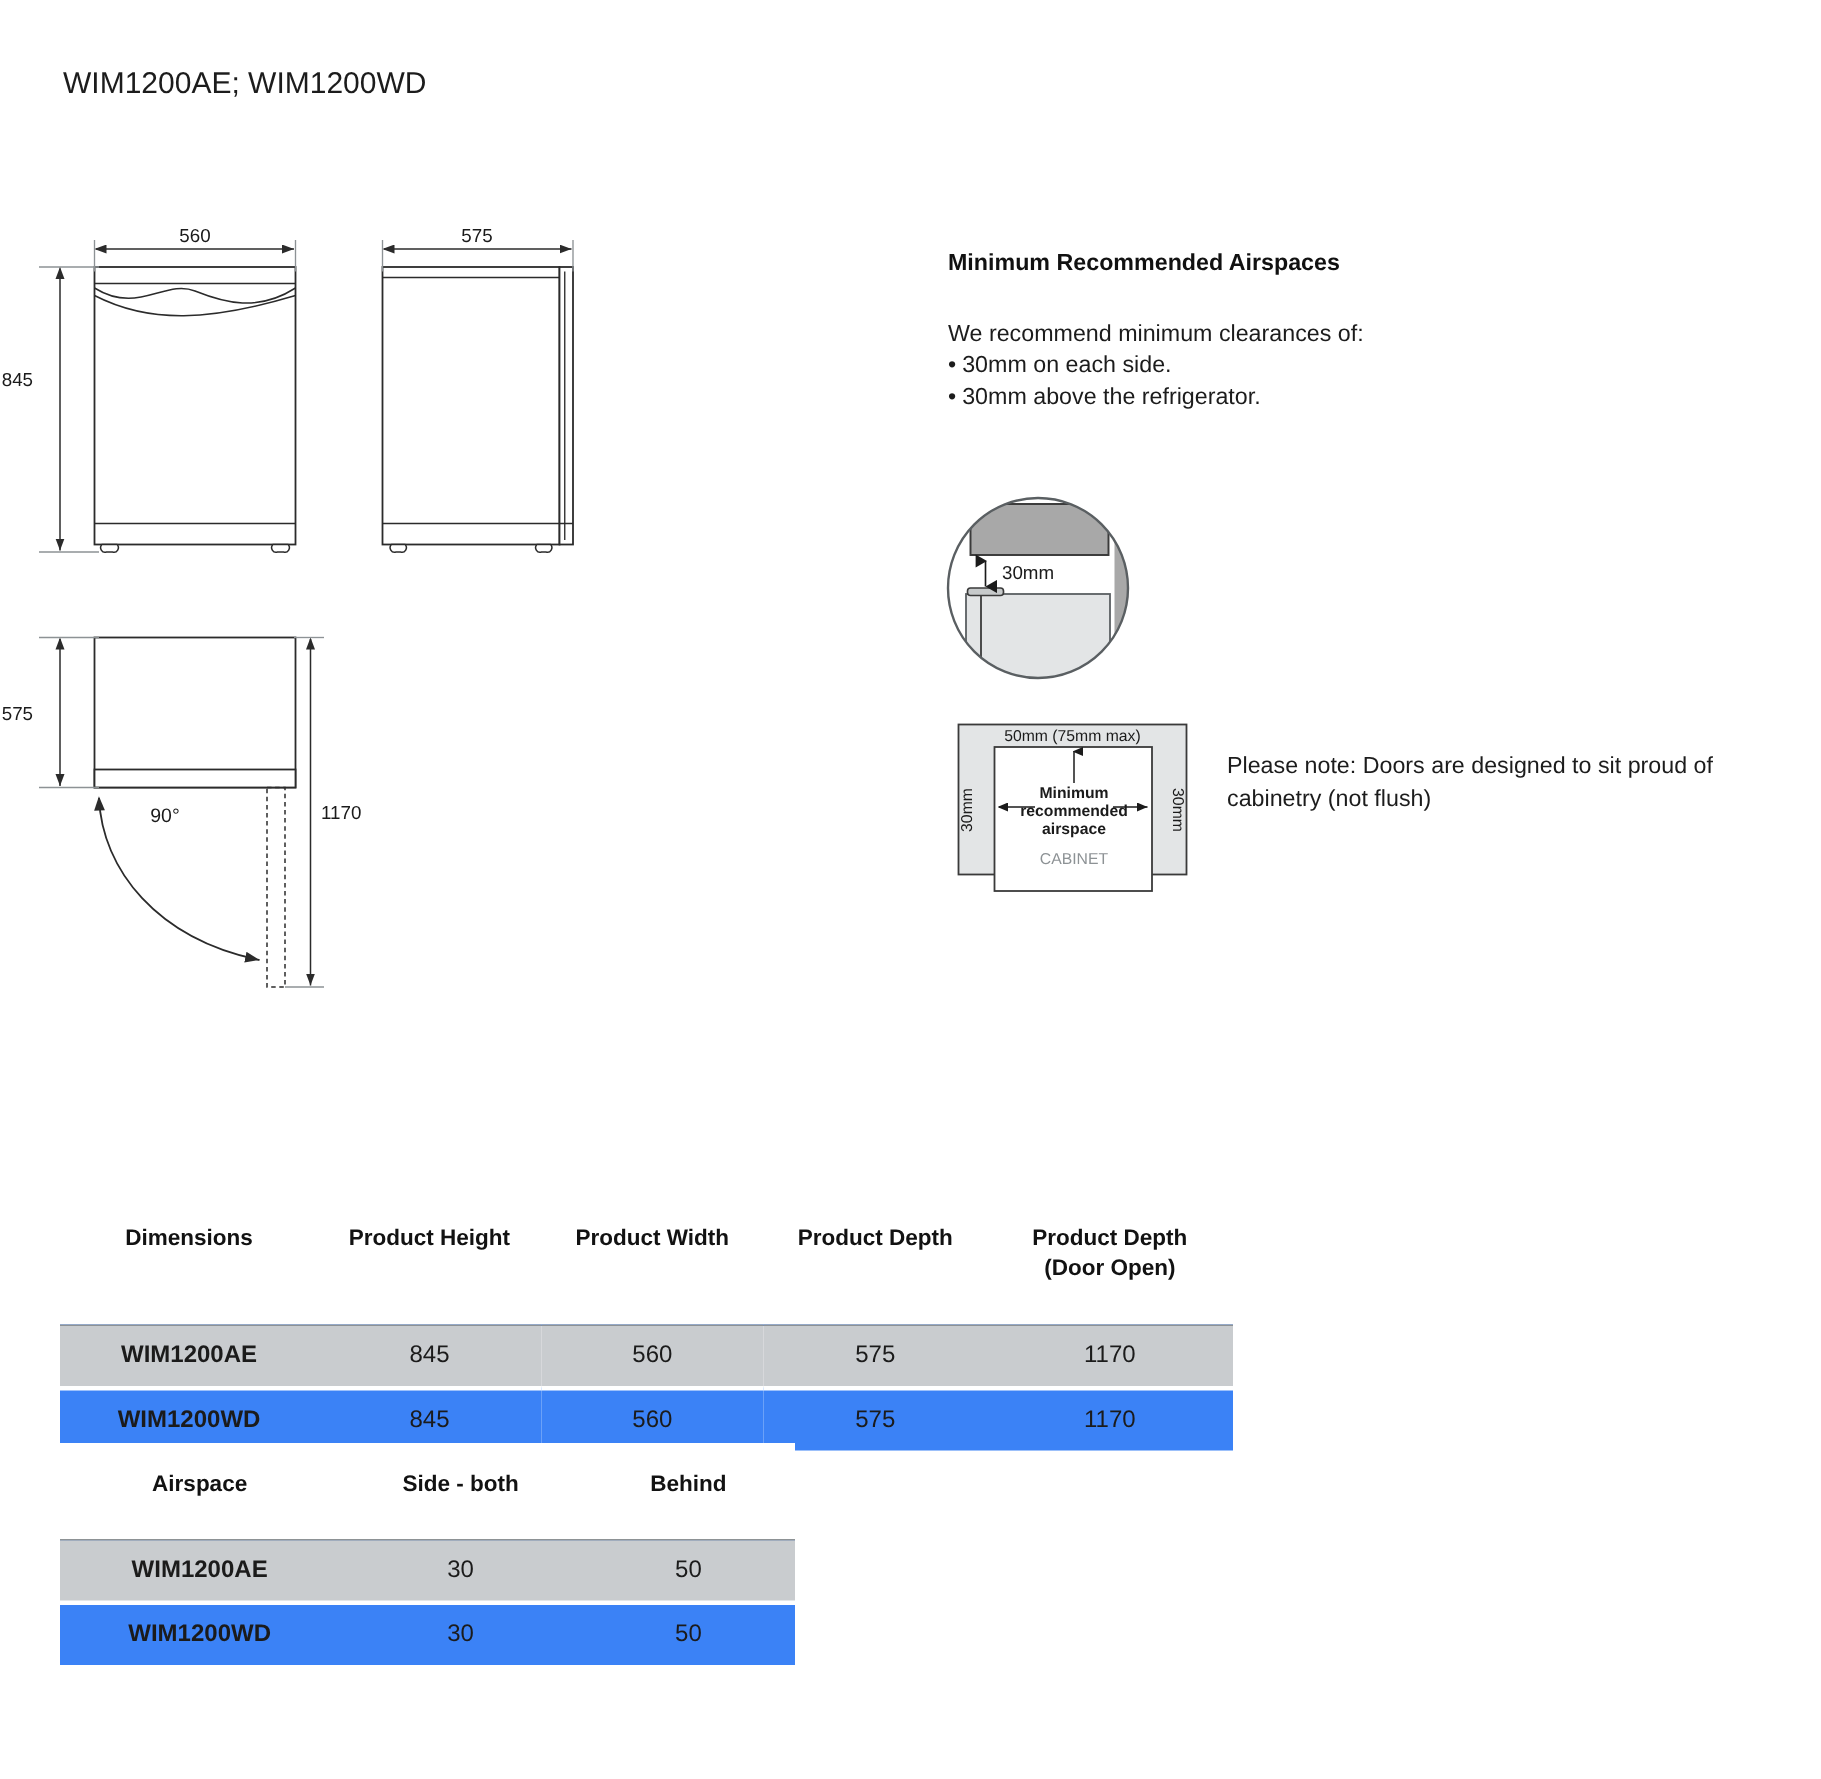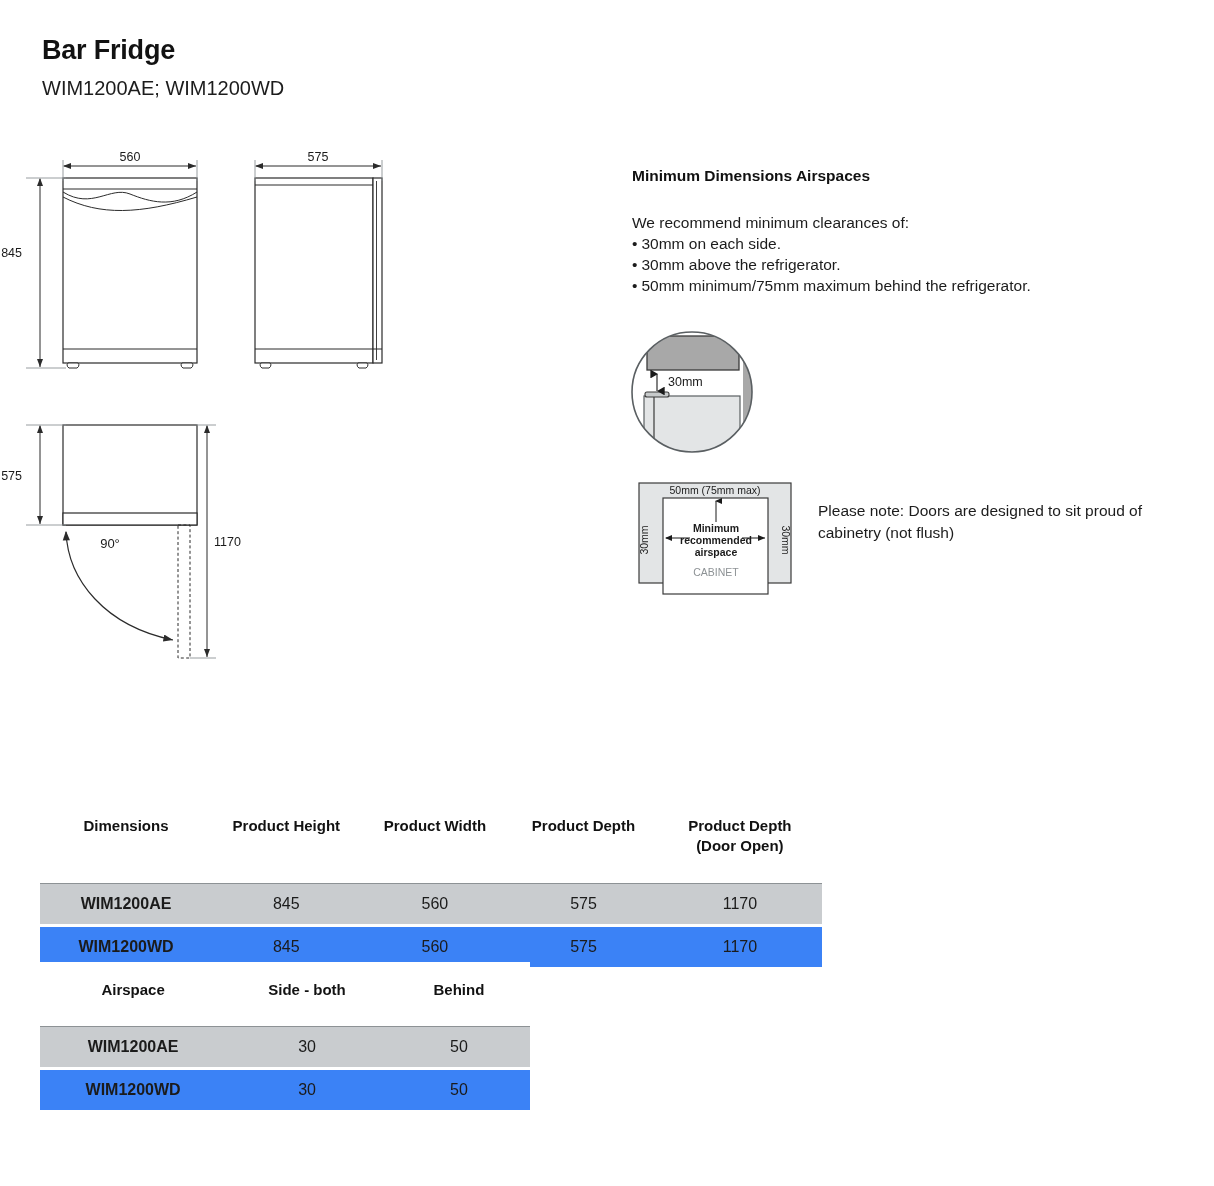--- a/index.html
+++ b/index.html
@@ -113,21 +113,20 @@
     font-weight: bold;
     font-size: 16px;
     margin-top: 35px;
   }
   .spec-table tbody tr:last-child td { background: #3b82f6; }
 </style>
 </head>
 <body>
 
 <div id="header">
-  <h1 id="page-title">Bar Fridge</h1>
   <h2 id="page-subtitle">WIM1200AE; WIM1200WD</h2>
 </div>
 
 <div id="drawings">
   <svg width="620" height="540" viewBox="0 0 620 540">
     <defs>
       <marker id="arrR" markerWidth="9" markerHeight="9" refX="8" refY="3" orient="auto" markerUnits="strokeWidth">
         <path d="M0,0 L8,3 L0,6 z" fill="#2b2b2b"></path>
       </marker>
       <marker id="arrL" markerWidth="9" markerHeight="9" refX="1" refY="3" orient="auto" markerUnits="strokeWidth">
@@ -195,30 +194,27 @@
       <line x1="207" y1="286" x2="207" y2="517" stroke="#2b2b2b" stroke-width="1" marker-start="url(#arrL)" marker-end="url(#arrR)"></line>
       <text x="214" y="406" text-anchor="start" font-family="Liberation Sans, sans-serif" font-size="12.5" fill="#1b1b1b">1170</text>
 
       <path d="M66,392 C68,440 105,486 173,500" fill="none" stroke="#2b2b2b" stroke-width="1.2" marker-start="url(#arrL)" marker-end="url(#arrR)"></path>
       <text x="110" y="408" text-anchor="middle" font-family="Liberation Sans, sans-serif" font-size="13" fill="#1b1b1b">90°</text>
     </g>
   </svg>
 </div>
 
 <div id="airspace-block">
-  <p id="airspace-heading">Minimum Dimensions Airspaces</p>
+  <p id="airspace-heading">Minimum Recommended Airspaces</p>
   <p id="airspace-intro">We recommend minimum clearances of:</p>
   <p class="airspace-bullet">
     <span class="dot">•</span><span>30mm on each side.</span>
   </p>
   <p class="airspace-bullet">
     <span class="dot">•</span><span>30mm above the refrigerator.</span>
-  </p>
-  <p class="airspace-bullet">
-    <span class="dot">•</span><span>50mm minimum/75mm maximum behind the refrigerator.</span>
   </p>
 </div>
 
 <div id="circle-diagram">
   <svg width="140" height="128" viewBox="0 0 140 128">
     <defs>
       <clipPath id="circClip">
           <circle cx="62" cy="62" r="60"></circle>
         </clipPath>
       <marker id="arrDown" markerWidth="8" markerHeight="8" refX="4" refY="7" orient="auto" markerUnits="strokeWidth">

